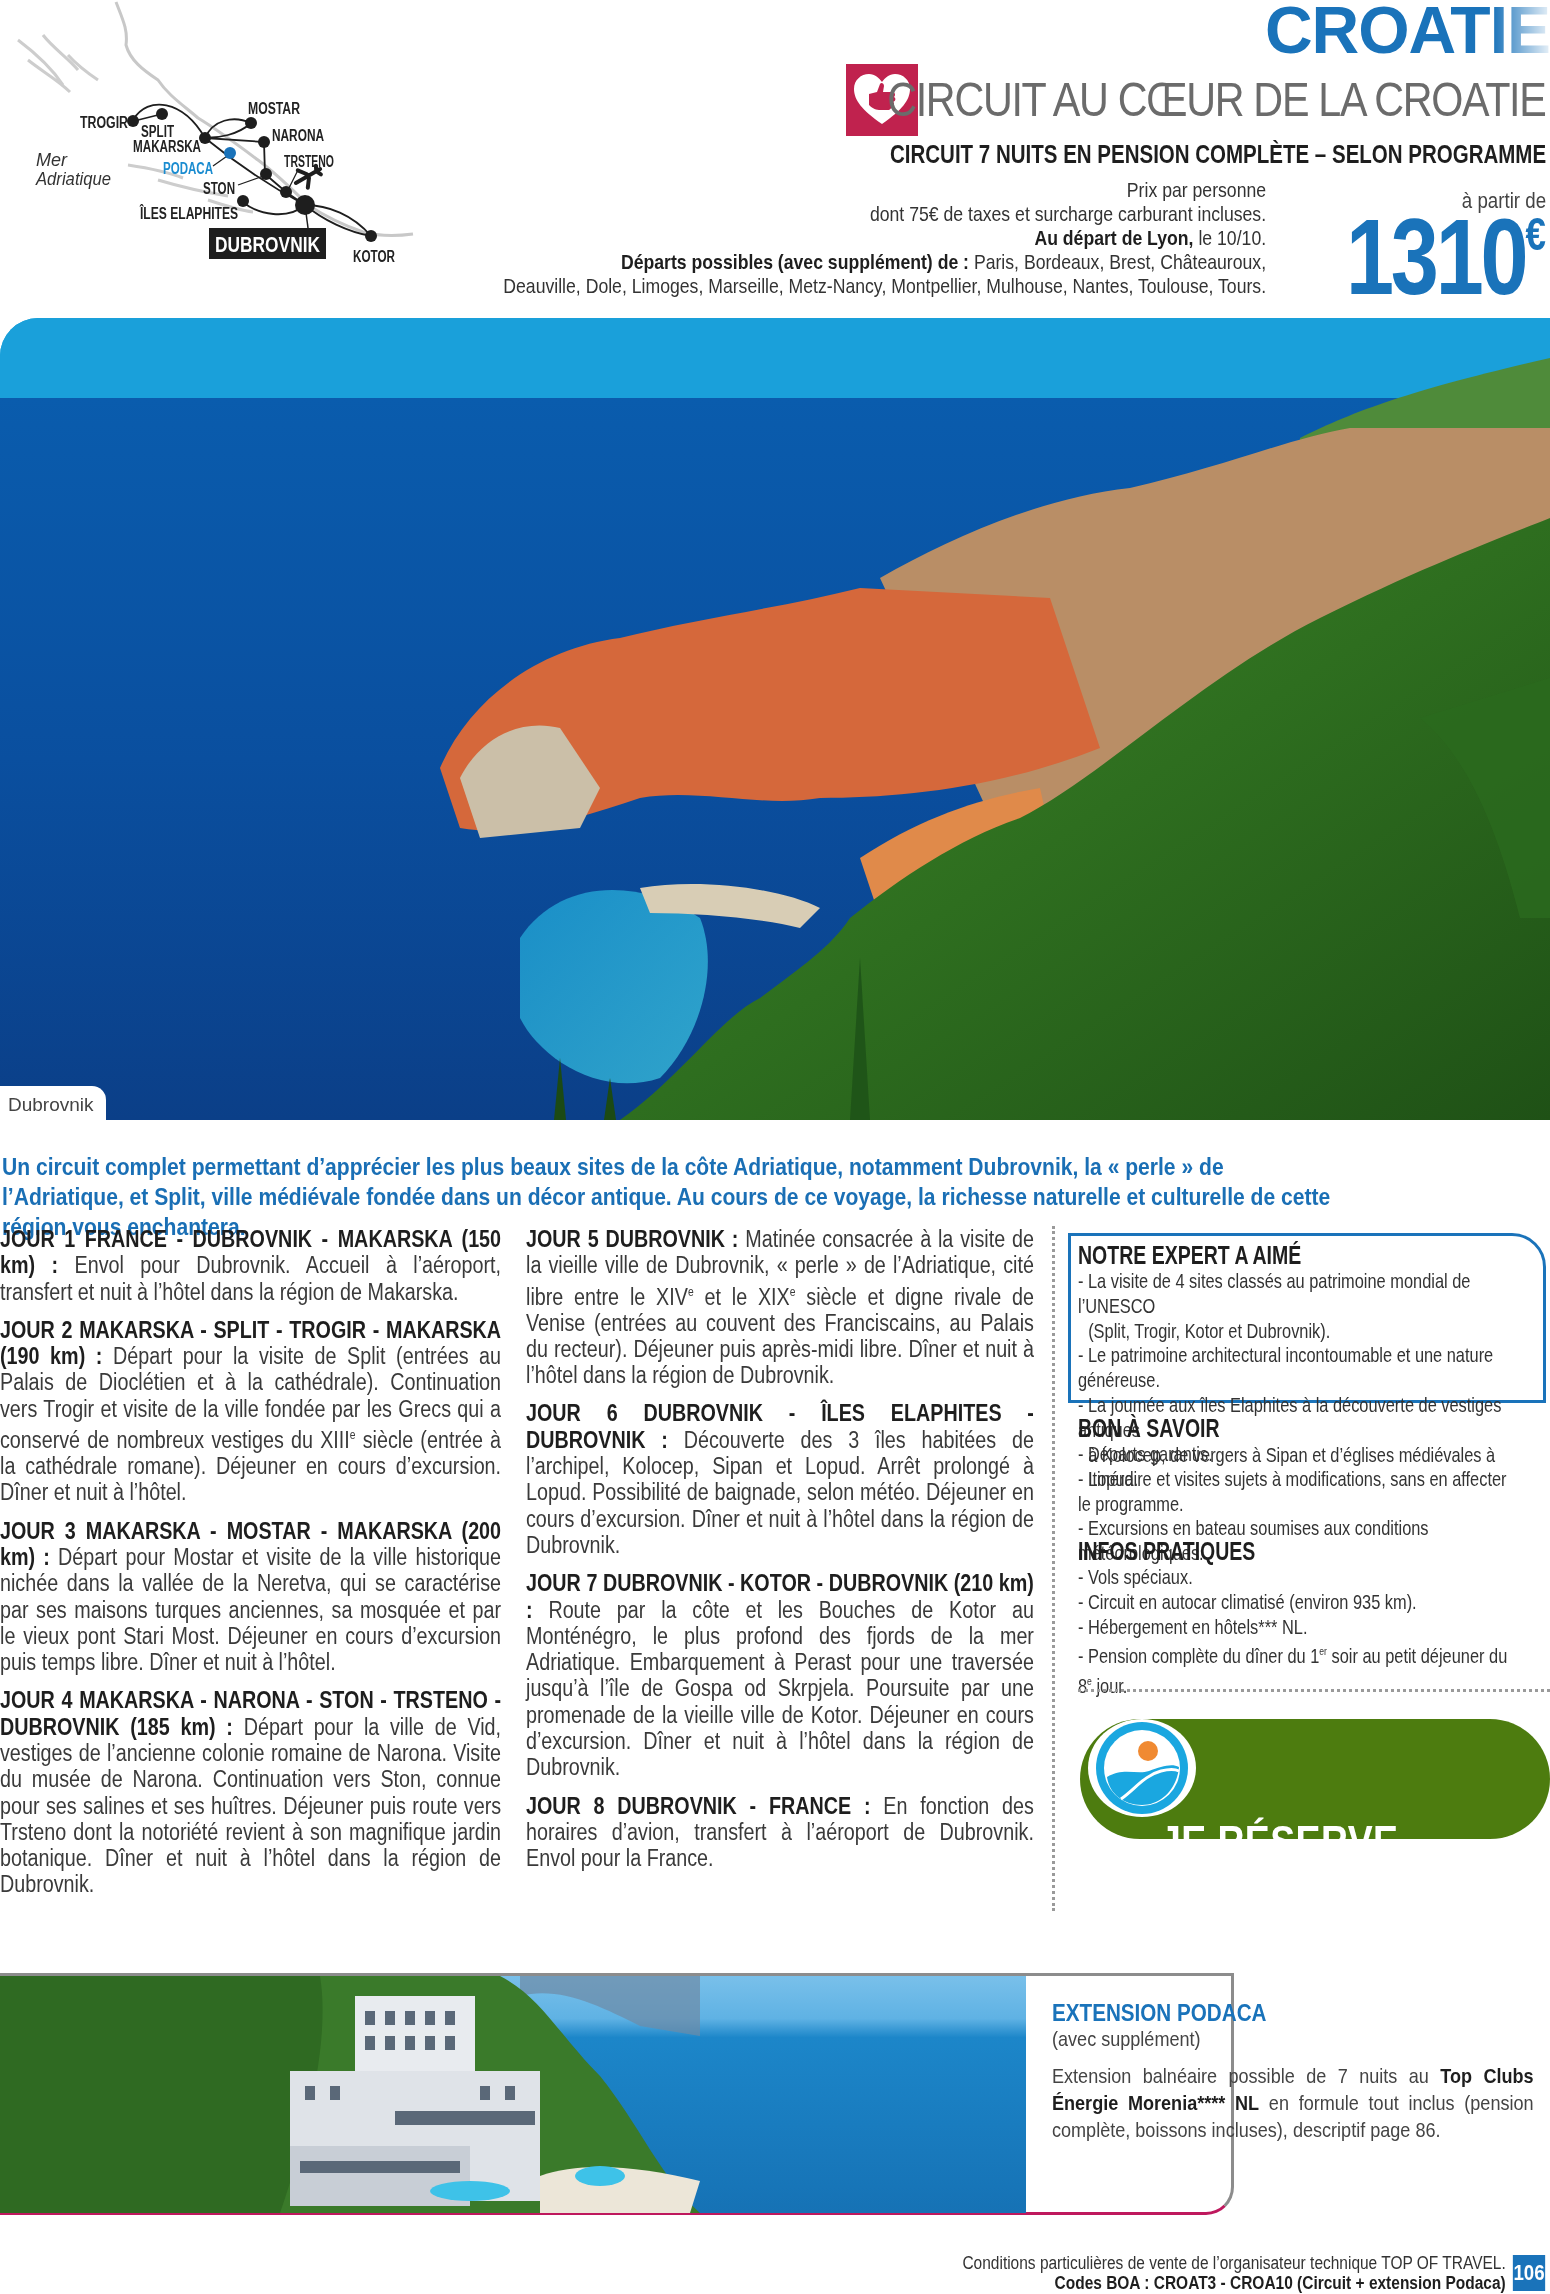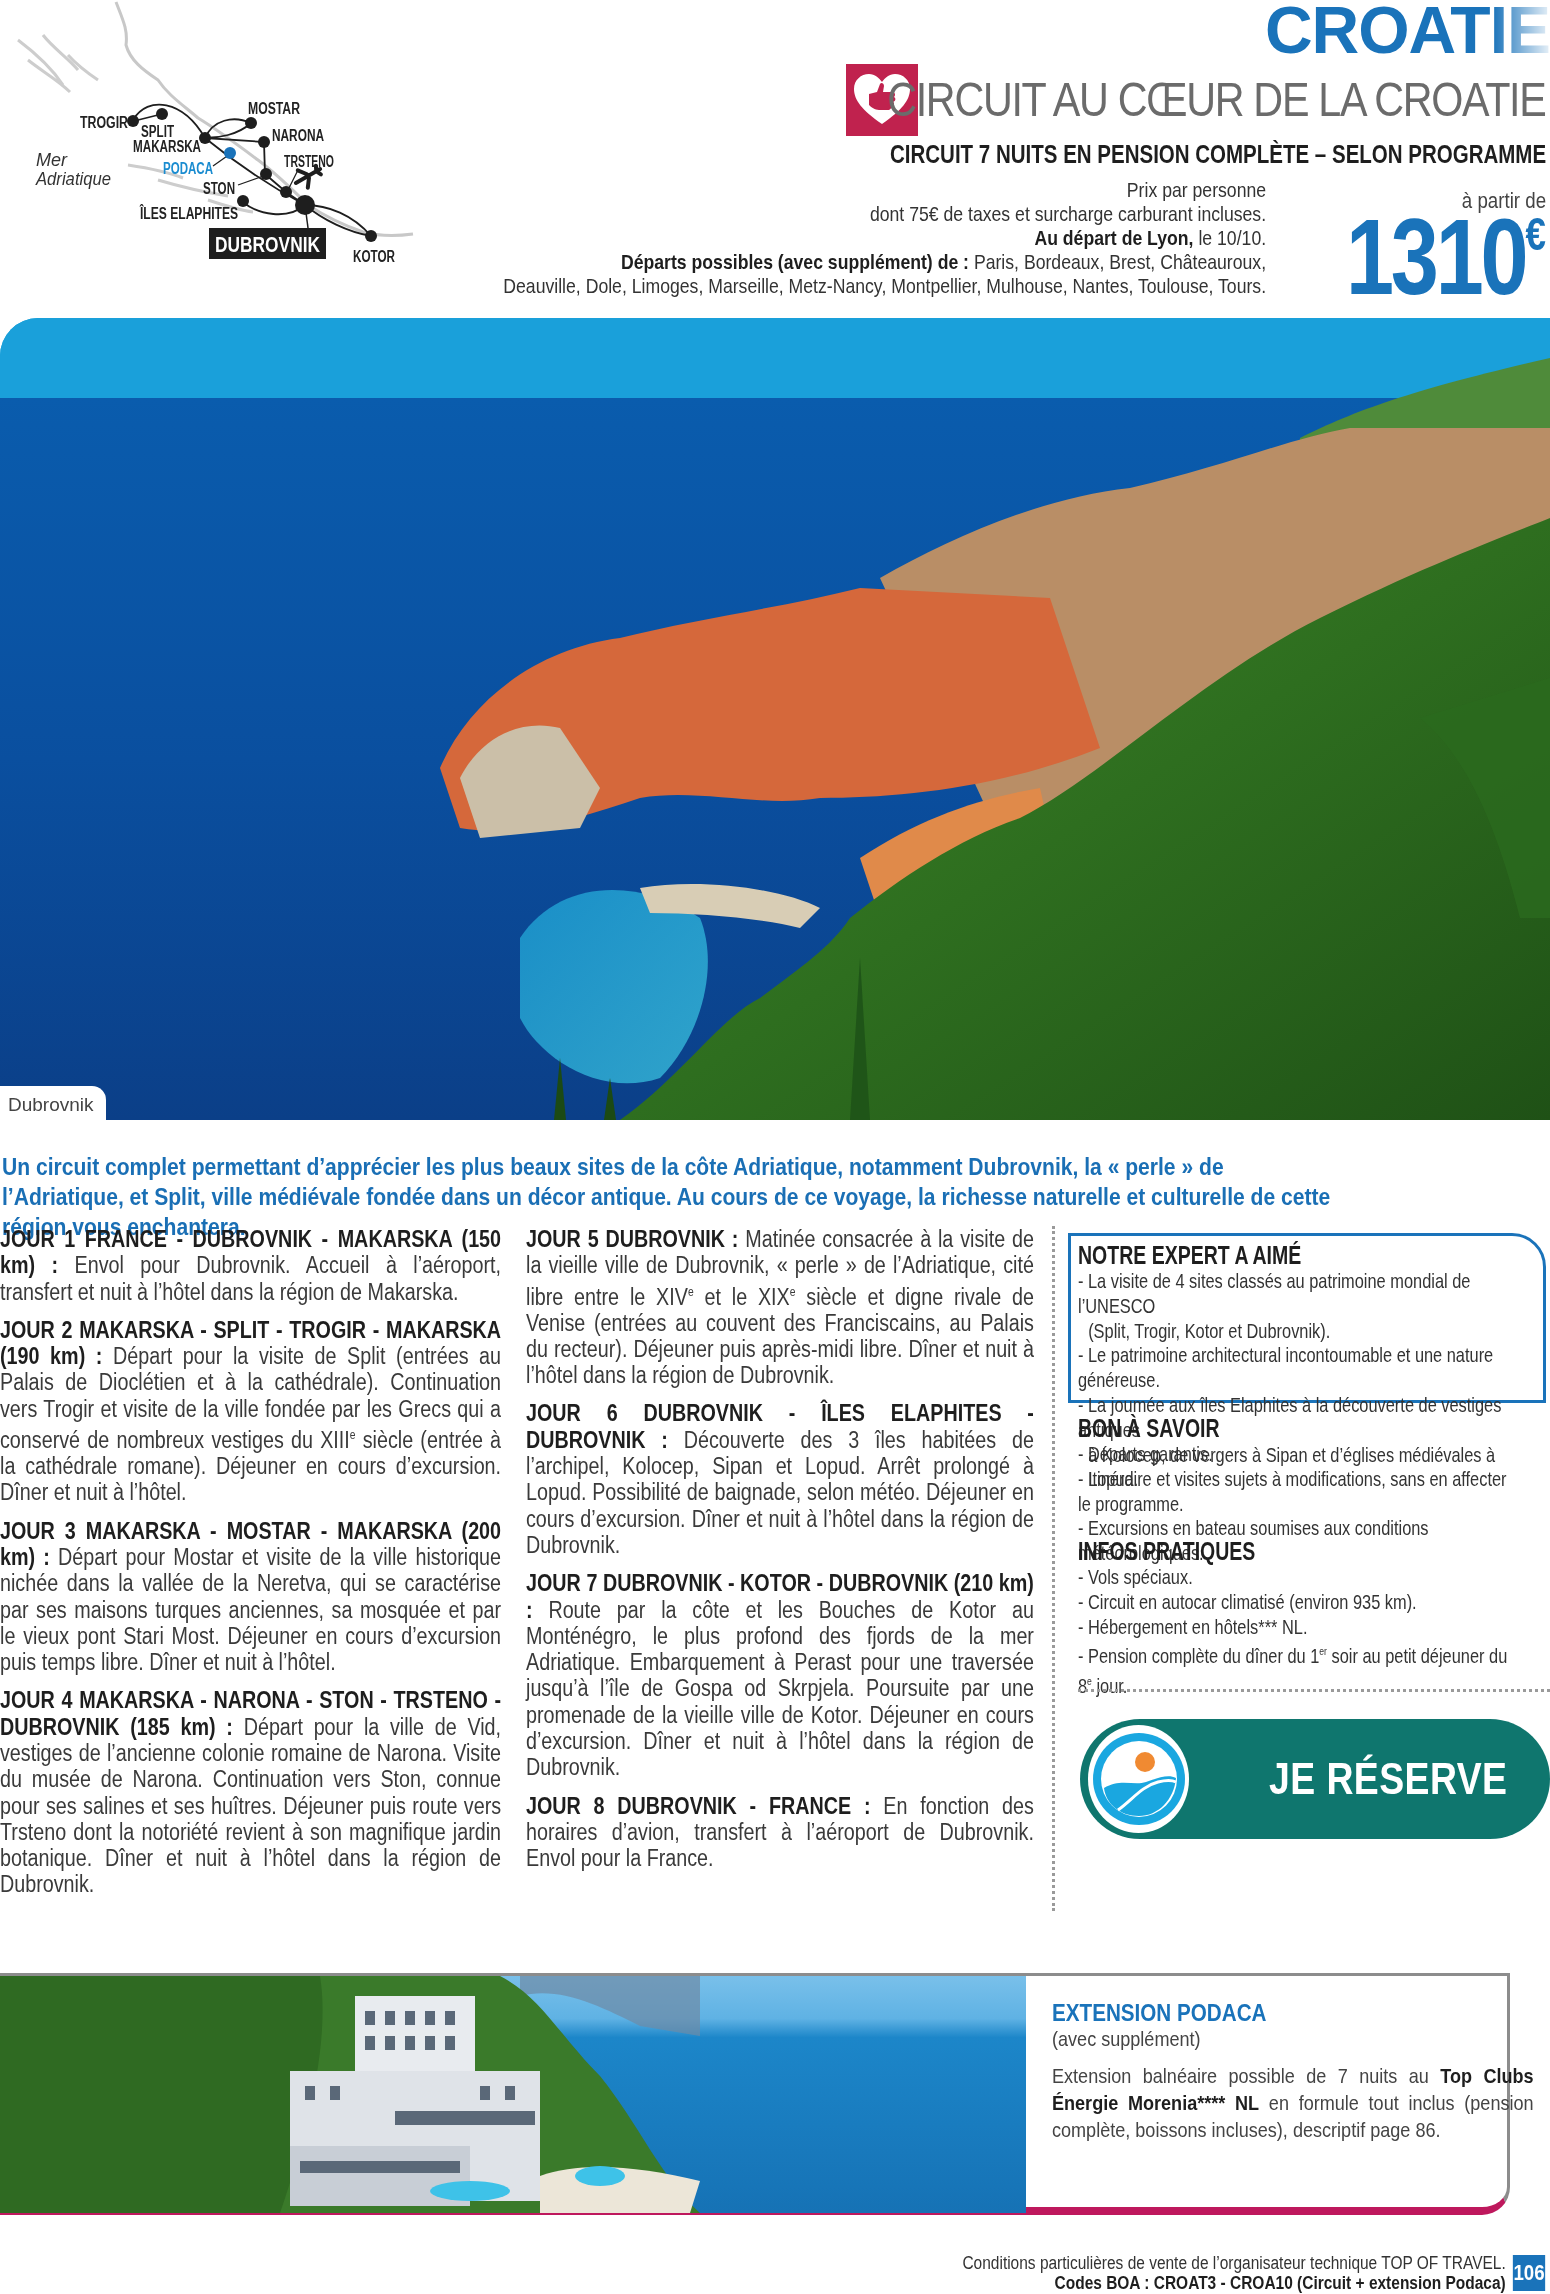--- a/index.html
+++ b/index.html
@@ -88,36 +88,36 @@
   .side-item.cont { padding-left: 13px; }
   .side-item sup { font-size: 11px; }
 
   .dotted-horiz {
     position: absolute; left: 1078px; top: 1689px; width: 472px; height: 0;
     border-top: 3px dotted #9a9a9a;
   }
 
   .reserve-btn {
     position: absolute; left: 1080px; top: 1719px; width: 470px; height: 120px;
-    background: #0f766e; border-radius: 60px; cursor: pointer;
-    display: flex; align-items: center;
+    background: #4d7c0f; border-radius: 60px; cursor: pointer;
+    display: flex;  flex-direction: column;
   }
   .reserve-logo {
     width: 108px; height: 108px; margin-left: 8px; border-radius: 50%; background: #fff;
     display: flex; align-items: center; justify-content: center;
   }
   .reserve-label {
     color: #fff; font-size: 44px; font-weight: bold; margin-left: 80px; letter-spacing: 0.5px;
     transform: scaleX(0.85); transform-origin: left center; white-space: nowrap;
   }
 
   
   .ext-wrap {
-    position: absolute; left: 0; top: 1973px; width: 1510px; height: 242px;
-    border-top: 3px solid #8c8c8c; border-right: 3px solid #8c8c8c; border-bottom: 8px solid #be185d;
+    position: absolute; left: 0; top: 1973px; width: 1234px; height: 242px;
+    border-top: 3px solid #8c8c8c; border-right: 3px solid #8c8c8c; border-bottom: 3px solid #be185d;
     border-bottom-right-radius: 28px;
   }
   .ext-photo {
     position: absolute; left: 0; top: 0; width: 1026px; height: 237px; overflow: hidden;
     background: linear-gradient(180deg, #79c0ea 0%, #5fb2e4 18%, #1c86c9 26%, #1672b5 100%);
   }
   .ext-photo svg { position: absolute; left: 0; top: 0; width: 100%; height: 100%; }
   .ext-text { position: absolute; left: 1052px; top: 24px; width: 560px; transform: scaleX(0.86); transform-origin: left top; }
   .ext-title { font-size: 24px; font-weight: bold; color: #1a73ba; line-height: 26px; }
   .ext-note { font-size: 21px; color: #444; line-height: 26px; margin-bottom: 10px; }

